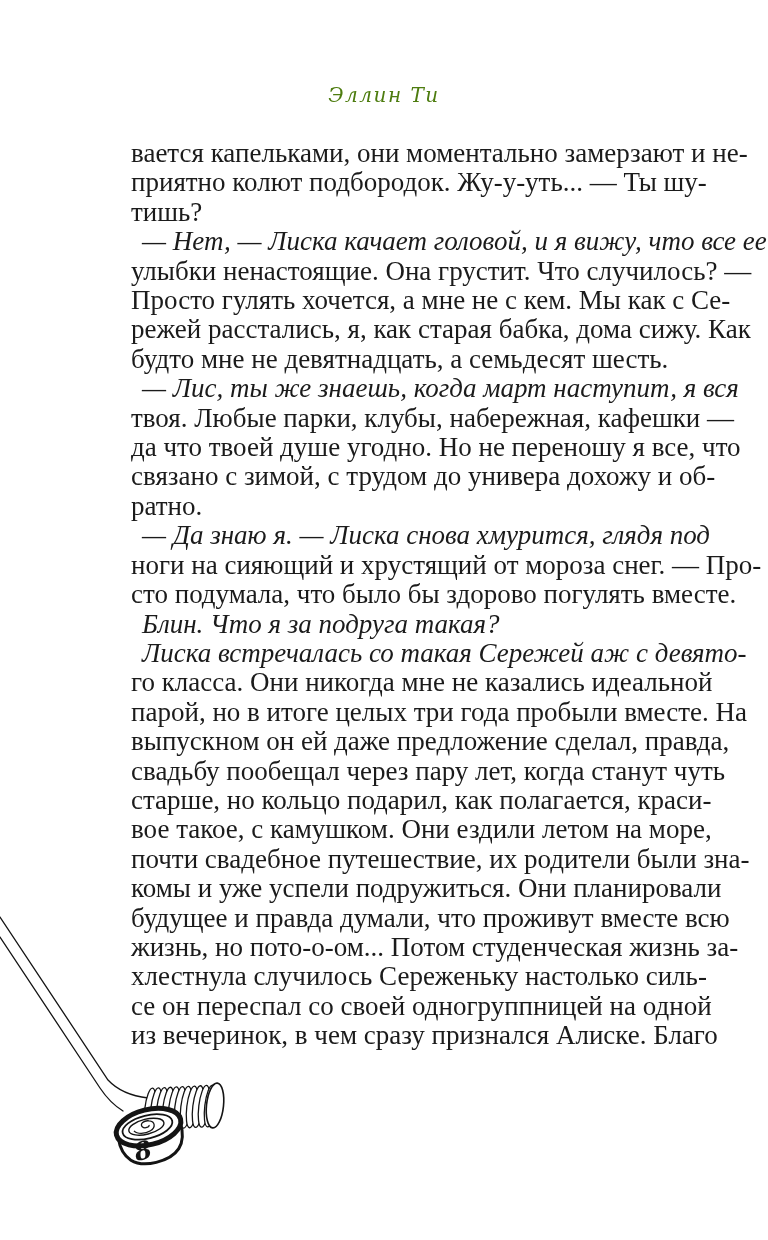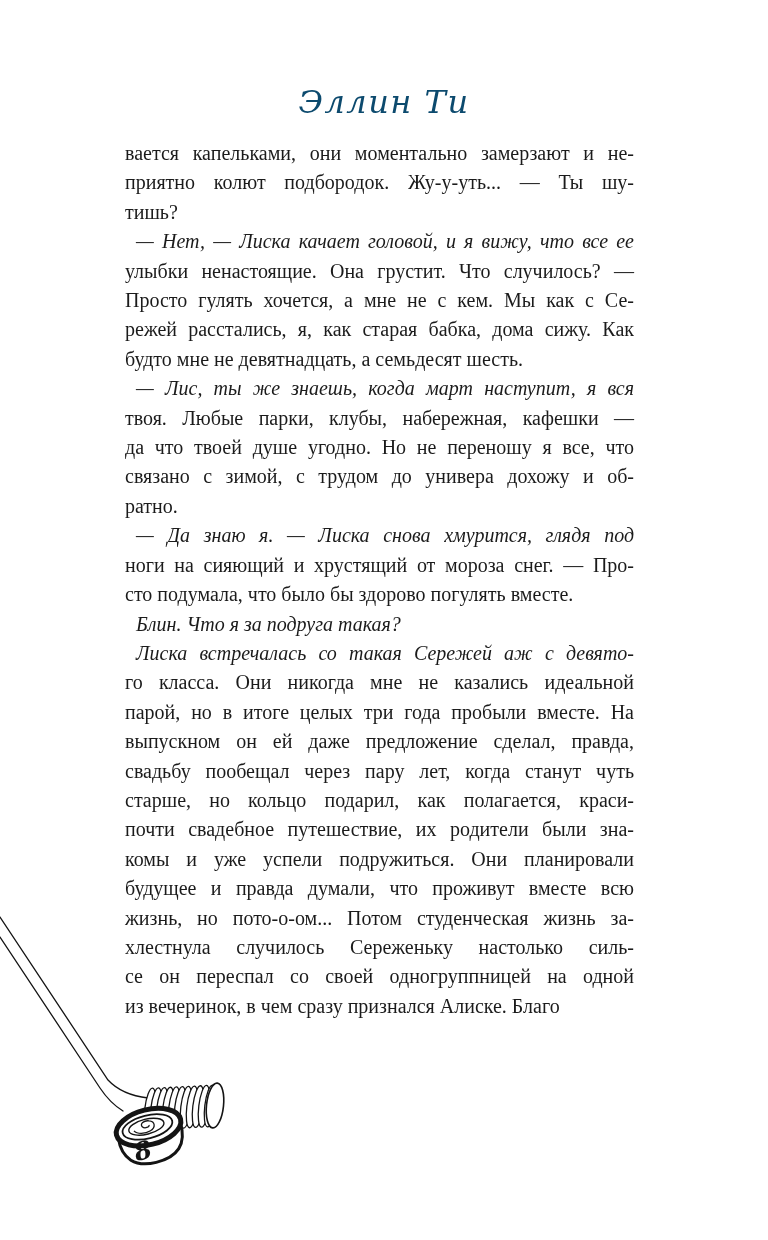--- a/index.html
+++ b/index.html
@@ -14,30 +14,30 @@
     color: #1b1b1b;
   }
   .running-head {
     position: absolute;
     top: 83px;
     left: 0;
     width: 100%;
     text-align: center;
     font-family: "DejaVu Serif", serif;
     font-style: italic;
-    font-size: 32px;
+    font-size: 20px;
     letter-spacing: 1.5px;
-    color: #0c4a6e;
+    color: #4d7c0f;
   }
   .body-text {
     position: absolute;
     top: 139px;
-    left: 125px;
+    left: 131px;
     width: 509px;
-    font-size: 20px;
+    font-size: 27px;
     line-height: 29.4px;
   }
   .line {
     text-align: justify;
     text-align-last: justify;
     white-space: nowrap;
   }
   .line.last { text-align-last: left; }
   .line.indent { padding-left: 11px; font-style: italic; }
   .illustration {
@@ -80,20 +80,21 @@
       <div class="line indent">— Да знаю я. — Лиска снова хмурится, глядя под</div>
       <div class="line">ноги на сияющий и хрустящий от мороза снег. — Про-</div>
       <div class="line last">сто подумала, что было бы здорово погулять вместе.</div>
       <div class="line indent last">Блин. Что я за подруга такая?</div>
       <div class="line indent">Лиска встречалась со такая Сережей аж с девято-</div>
       <div class="line">го класса. Они никогда мне не казались идеальной</div>
       <div class="line">парой, но в итоге целых три года пробыли вместе. На</div>
       <div class="line">выпускном он ей даже предложение сделал, правда,</div>
       <div class="line">свадьбу пообещал через пару лет, когда станут чуть</div>
       <div class="line">старше, но кольцо подарил, как полагается, краси-</div>
+      <div class="line">вое такое, с камушком. Они ездили летом на море,</div>
       <div class="line">почти свадебное путешествие, их родители были зна-</div>
       <div class="line">комы и уже успели подружиться. Они планировали</div>
       <div class="line">будущее и правда думали, что проживут вместе всю</div>
       <div class="line">жизнь, но пото-о-ом... Потом студенческая жизнь за-</div>
       <div class="line">хлестнула случилось Сереженьку настолько силь-</div>
       <div class="line">се он переспал со своей одногруппницей на одной</div>
       <div class="line last">из вечеринок, в чем сразу признался Алиске. Благо</div>
     </div>
 
   <div class="illustration">

